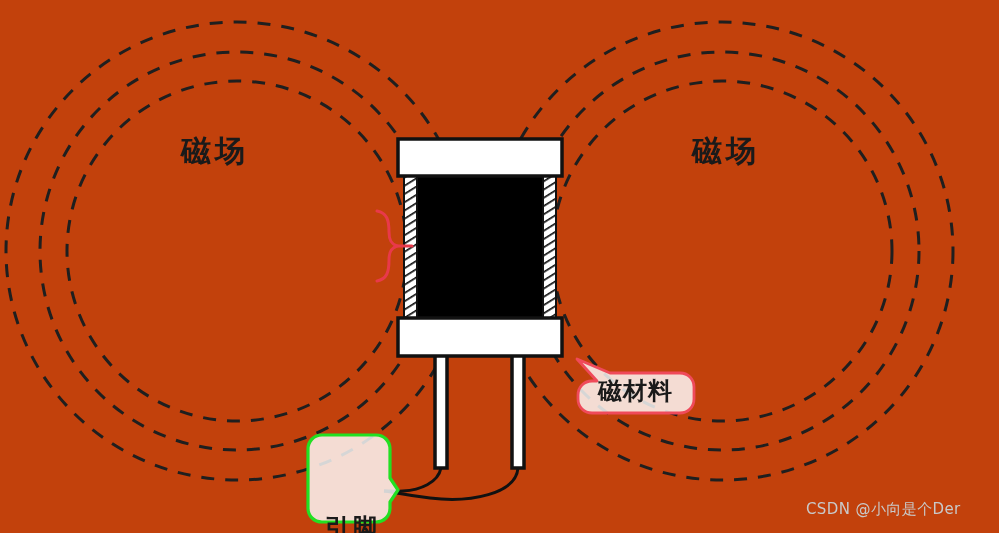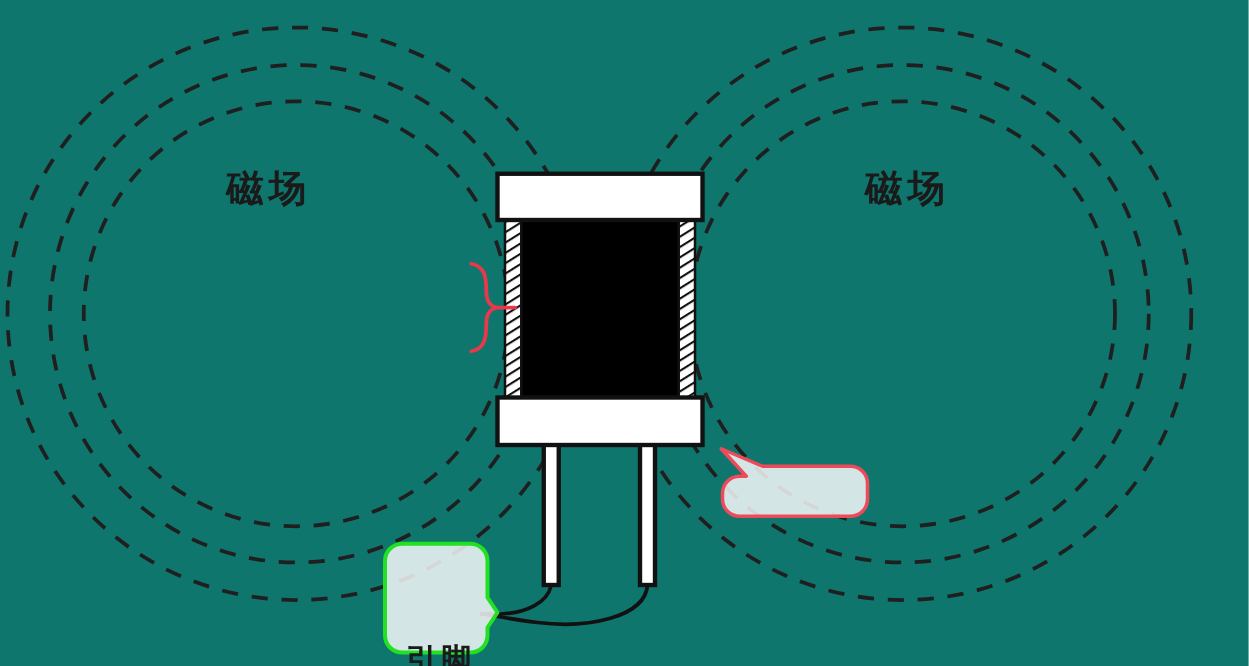--- a/index.html
+++ b/index.html
@@ -8,21 +8,21 @@
     padding: 0;
     background: #ffffff;
   }
   body {
     font-family: "Liberation Sans", sans-serif;
   }
   #stage {
     position: relative;
     width: 999px;
     height: 533px;
-    background: #0f766e;
+    background: #c2410c;
     overflow: hidden;
     text-align: right;
   }
   #diagram {
     position: absolute;
     left: 0;
     top: 0;
     width: 999px;
     height: 533px;
   }
@@ -157,17 +157,19 @@
                Z" fill="#ffffff" fill-opacity="0.82" stroke="#22e022" stroke-width="3.2" stroke-linejoin="round"></path>
     </g>
 
   </svg>
 
   <div class="cn-label" id="label-field-left">磁场</div>
 
   <div class="cn-label" id="label-field-right">磁场</div>
 
 
+  <div class="cn-label" id="label-magnetic-material">磁材料</div>
 
   <div class="cn-label" id="label-pin">引脚</div>
 
+  <div id="watermark">CSDN @小向是个Der</div>
 
 </div>
 
 </body></html>

